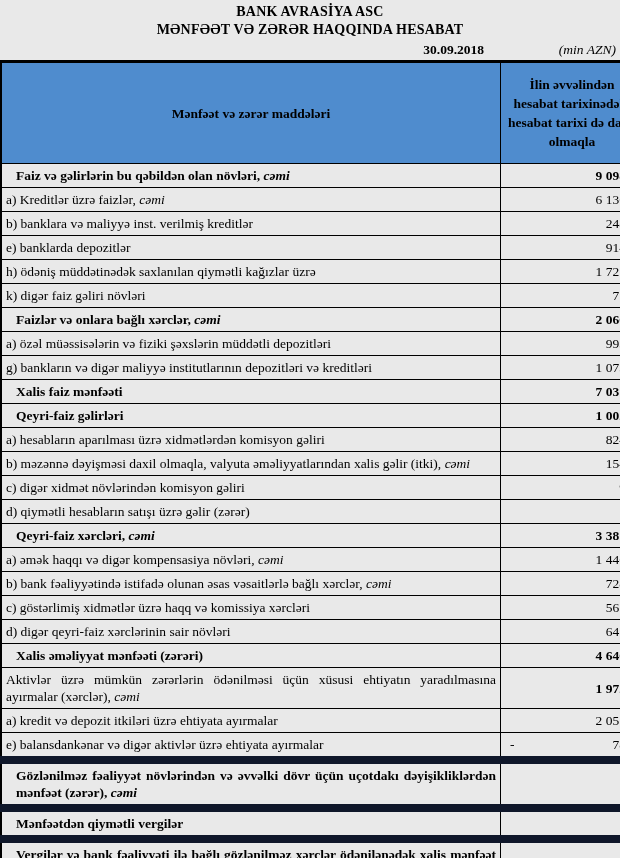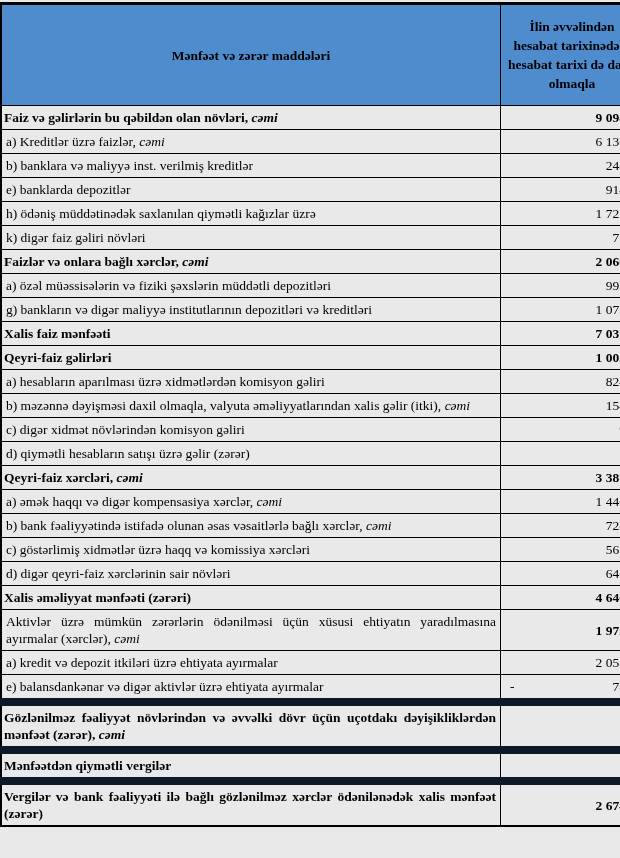--- a/index.html
+++ b/index.html
@@ -70,40 +70,48 @@
     padding: 2px 6px;
     line-height: 19px;
   }
   td {
     font-size: 13.5px;
     line-height: 17px;
     padding: 3px 4px;
     vertical-align: middle;
   }
   td.lbl { text-align: left; }
-  td.lbl.sec { font-weight: bold; padding-left: 2px; }
+  td.lbl.sec { font-weight: bold; padding-left: 14px; }
   td.lbl.just { text-align: justify; text-align-last: left; margin-top: 44px; }
   td.val {
     text-align: right;
     padding-right: 7px;
     white-space: nowrap;
   }
   td.val.b { font-weight: bold; }
   td.val .neg-prefix {
     float: left;
     padding-left: 5px;
   }
   tr.thick-top td { border-top: 8px solid #0f172a; }
   em.cemi { font-style: italic; font-weight: inherit; }
 </style>
 </head>
 <body>
 
 <div class="doc">
 
+  <div class="doc-header">
+    <div class="title">BANK AVRASİYA ASC</div>
+    <div class="title">MƏNFƏƏT VƏ ZƏRƏR HAQQINDA HESABAT</div>
+    <div class="date-line">
+      <span class="date-val">30.09.2018</span>
+      <span class="unit">(min AZN)</span>
+    </div>
+  </div>
 
   <table>
     <thead>
       <tr>
         <th class="col-items">Mənfəət və zərər maddələri</th>
         <th class="col-period">İlin əvvəlindən hesabat tarixinədək, hesabat tarixi də daxil olmaqla</th>
       </tr>
     </thead>
     <tbody id="rows-body">
         <tr>
@@ -164,21 +172,21 @@
         </tr>
         <tr>
           <td class="lbl"><span>d) qiymətli hesabların satışı üzrə gəlir (zərər)</span></td>
           <td class="val"></td>
         </tr>
         <tr>
           <td class="lbl sec"><span>Qeyri-faiz xərcləri, </span><em class="cemi">cəmi</em></td>
           <td class="val b"><span>3 387.4</span></td>
         </tr>
         <tr>
-          <td class="lbl"><span>a) əmək haqqı və digər kompensasiya xərclər, </span><em class="cemi">cəmi</em></td>
+          <td class="lbl"><span>a) əmək haqqı və digər kompensasiya növləri, </span><em class="cemi">cəmi</em></td>
           <td class="val"><span>1 446.9</span></td>
         </tr>
         <tr>
           <td class="lbl"><span>b) bank fəaliyyətində istifadə olunan əsas vəsaitlərlə bağlı xərclər, </span><em class="cemi">cəmi</em></td>
           <td class="val"><span>728.0</span></td>
         </tr>
         <tr>
           <td class="lbl"><span>c) göstərlimiş xidmətlər üzrə haqq və komissiya xərcləri</span></td>
           <td class="val"><span>565.2</span></td>
         </tr>

